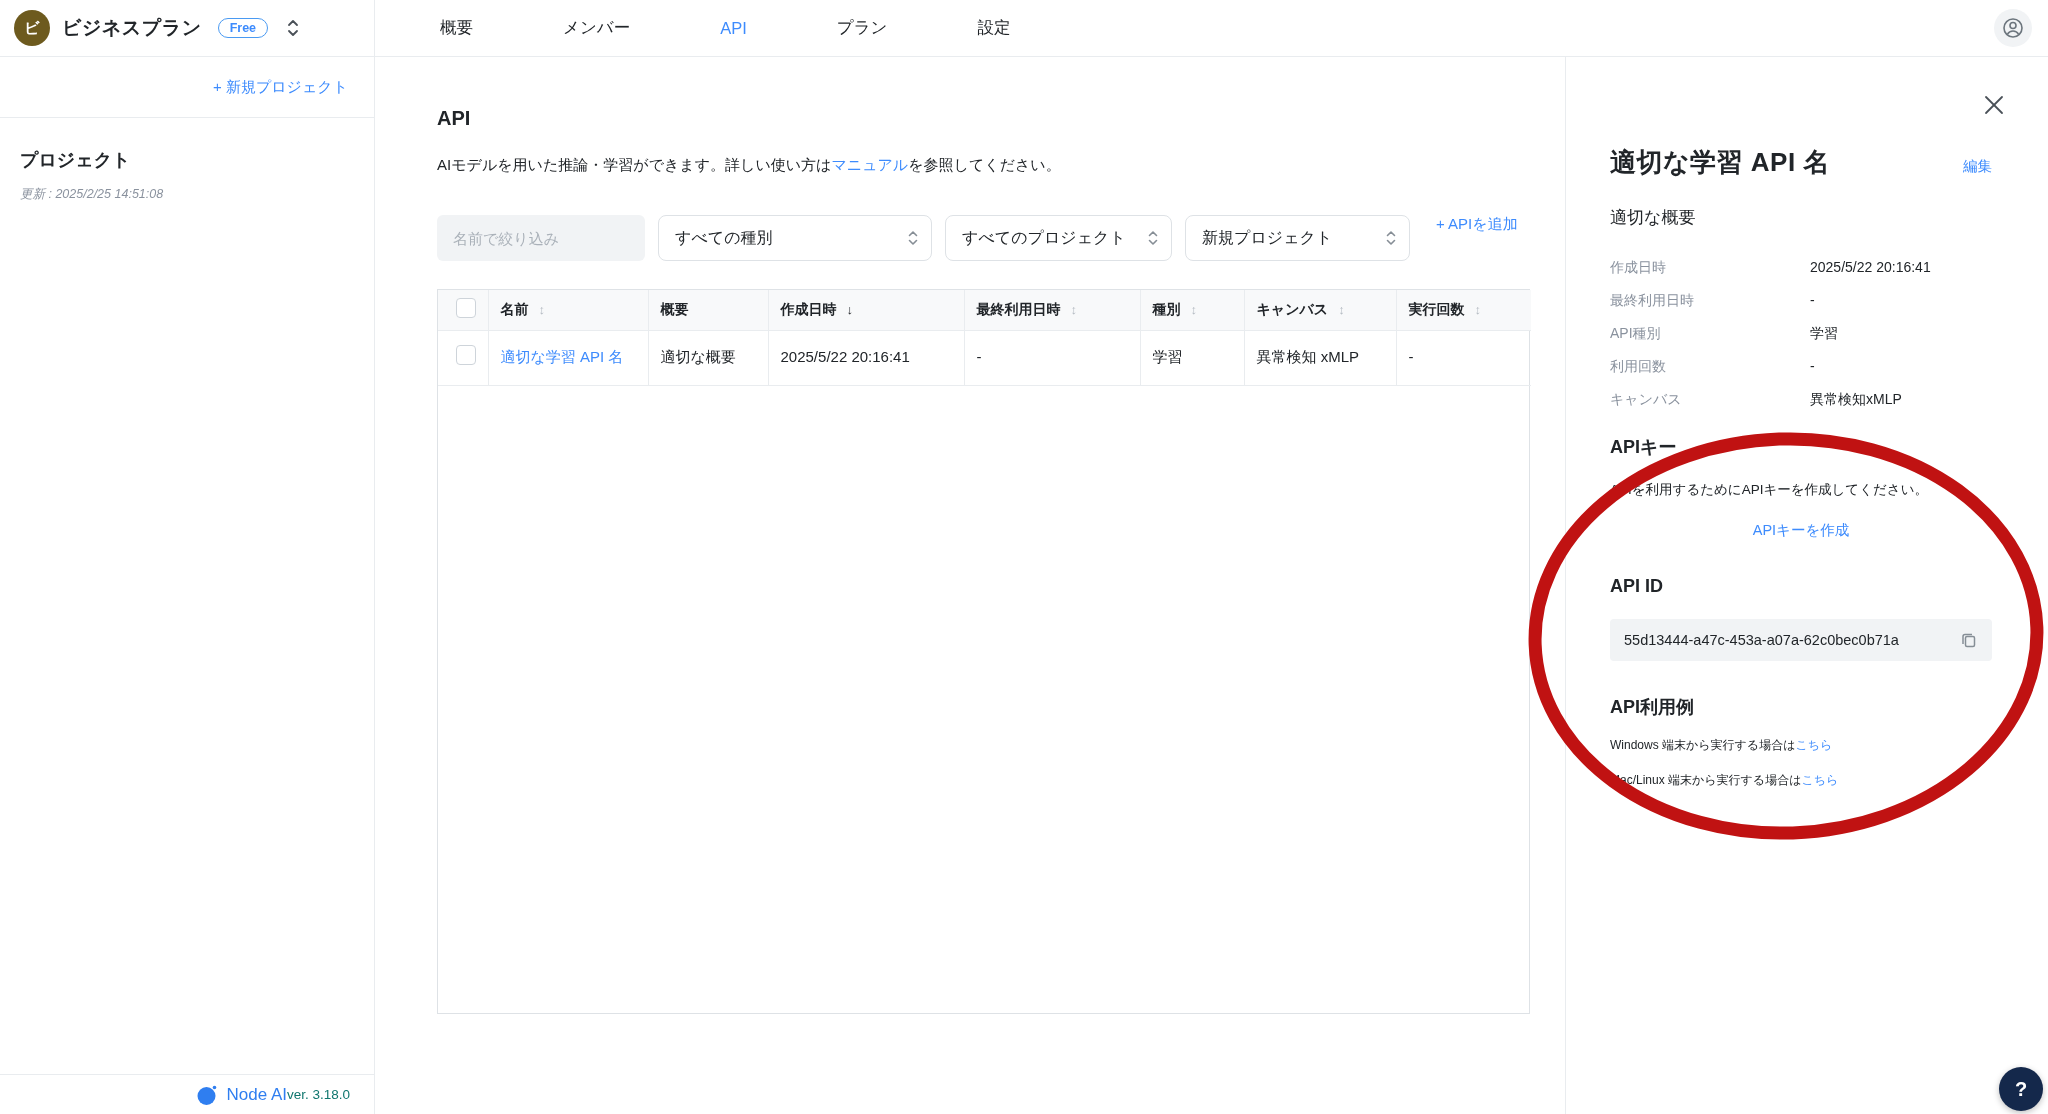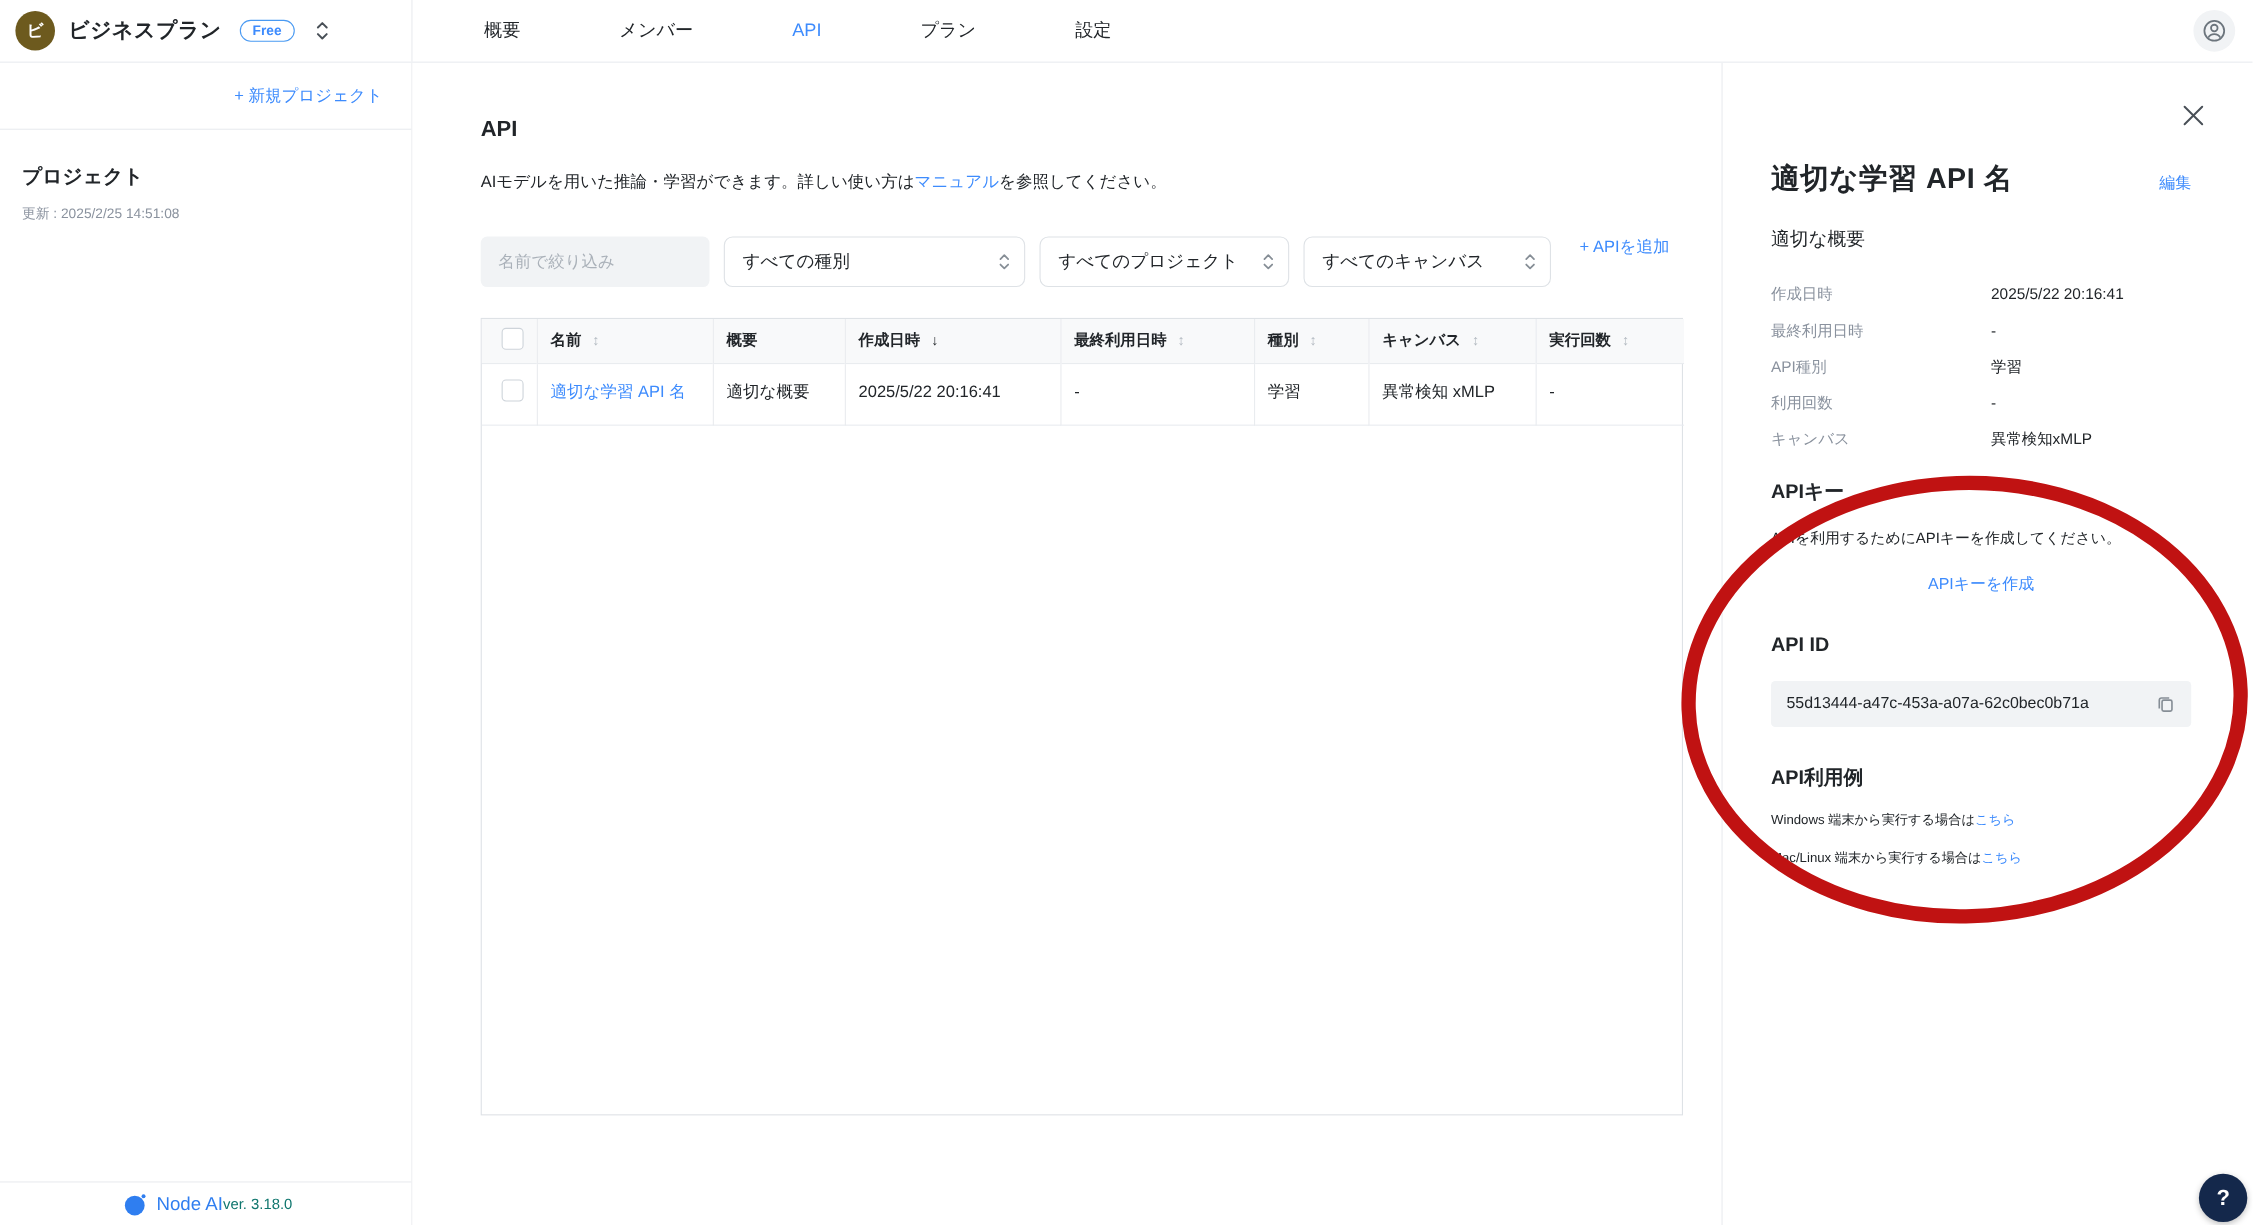--- a/index.html
+++ b/index.html
@@ -26,23 +26,23 @@
                  align-items:center; justify-content:center; cursor:pointer; }
 
   
   .sidebar { position:absolute; top:57px; left:0; width:375px; bottom:0; background:#fff;
              border-right:1px solid #e9ecef; }
   .sb-top { height:61px; display:flex; align-items:center; justify-content:flex-end;
             padding-right:26px; border-bottom:1px solid #e9ecef; }
   .sb-new-link { color:#3d8bfd; font-size:15px; cursor:pointer; }
   .sb-section { padding:30px 24px 0 20px; }
   .sb-title { font-size:18px; font-weight:bold; }
-  .sb-updated { margin-top:14px; font-size:12.5px; color:#8a929e; }
+  .sb-updated { margin-top:14px; font-size:12.5px; color:#8a929e;font-style:italic; }
   .sb-footer { position:absolute; bottom:0; left:0; width:100%; height:40px; border-top:1px solid #e9ecef;
-               display:flex; align-items:center; justify-content:center; padding:0 24px 0 28px; }
+               display:flex; align-items:center; justify-content:flex-end; padding:0 24px 0 28px; }
   .logo { display:flex; align-items:center; gap:8px; cursor:pointer; }
   .logo-text { color:#2f7ef0; font-size:17px; }
   .version { color:#0f766e; font-size:13.5px; }
 
   
   .main { position:absolute; top:57px; left:375px; width:1190px; bottom:0; background:#fff;
           padding:50px 0 0 62px; }
   .main-title { font-size:20px; font-weight:bold; }
   .main-desc { margin-top:26px; font-size:15px; }
   .link { color:#3d8bfd; cursor:pointer; text-decoration:none; }
@@ -183,21 +183,21 @@
       <div class="select sel-2">
         <span class="sel-label">すべてのプロジェクト</span>
         <span class="sel-caret">
           <svg width="12" height="18" viewBox="0 0 12 18" fill="none" stroke="#868e96" stroke-width="1.6" stroke-linecap="round" stroke-linejoin="round">
             <polyline points="2.5,6.5 6,3 9.5,6.5"></polyline>
               <polyline points="2.5,11.5 6,15 9.5,11.5"></polyline>
           </svg>
         </span>
       </div>
       <div class="select sel-3">
-        <span class="sel-label">すべてのキャンバス</span>
+        <span class="sel-label">新規プロジェクト</span>
         <span class="sel-caret">
           <svg width="12" height="18" viewBox="0 0 12 18" fill="none" stroke="#868e96" stroke-width="1.6" stroke-linecap="round" stroke-linejoin="round">
             <polyline points="2.5,6.5 6,3 9.5,6.5"></polyline>
               <polyline points="2.5,11.5 6,15 9.5,11.5"></polyline>
           </svg>
         </span>
       </div>
       <span class="add-api">+ APIを追加</span>
     </div>
 

